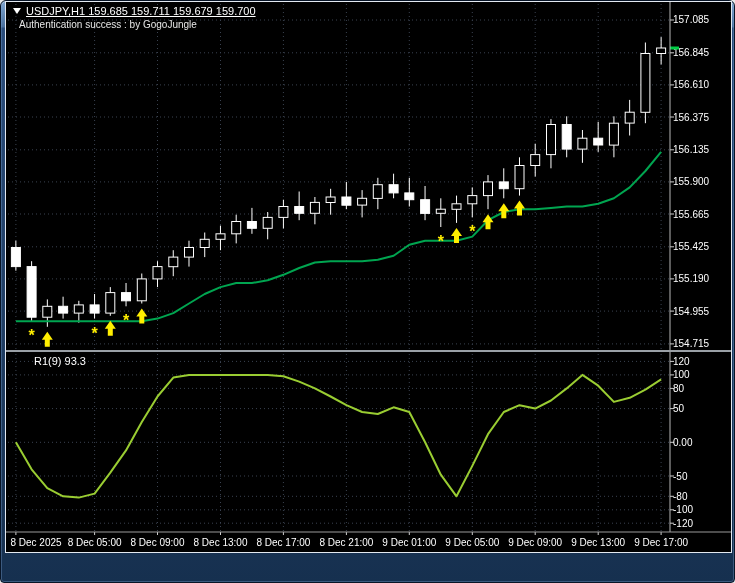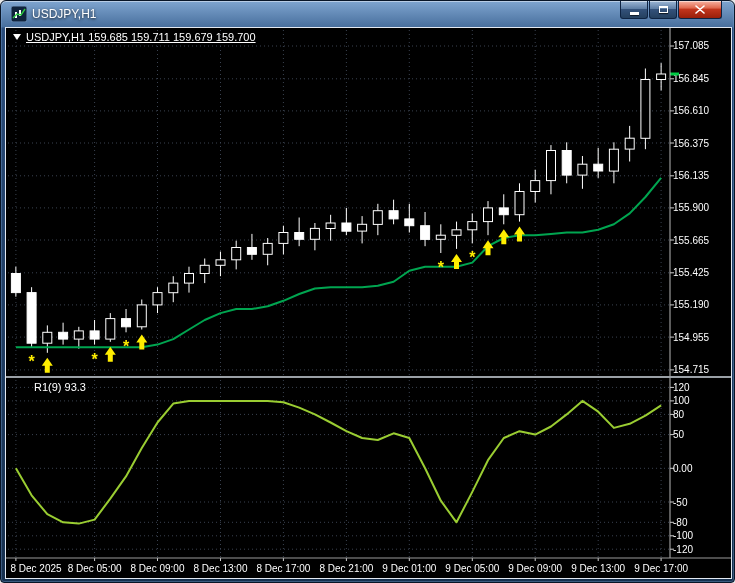--- a/index.html
+++ b/index.html
@@ -35,44 +35,20 @@
   .divider{position:absolute;left:0;top:348px;width:725px;height:2px;background:#9aa0a6;cursor:row-resize;}
   .info-line{position:absolute;left:7px;top:3px;color:#fff;font-size:11px;display:flex;align-items:center;gap:5px;white-space:nowrap;text-decoration:underline;}
   .tri{width:0;height:0;border-left:4px solid transparent;border-right:4px solid transparent;border-top:6px solid #fff;display:inline-block;}
   .auth-line{position:absolute;left:13px;top:17px;color:#e6e6e6;font-size:10px;white-space:nowrap;}
   .r1-label{position:absolute;left:6px;top:353px;color:#fff;font-size:11px;white-space:nowrap;padding-left:22px;}
 </style>
 </head>
 <body>
 
 <div class="window">
-  <div class="titlebar">
-    <span class="app-icon">
-      <svg width="16" height="16" viewBox="0 0 16 16">
-        <rect x="0" y="0" width="16" height="16" rx="2" fill="#10233c" stroke="#6f93bd"></rect>
-        <rect x="4" y="6" width="2" height="6" fill="#fff"></rect>
-        <rect x="8" y="4" width="2" height="6" fill="#fff"></rect>
-        <polyline points="2,12 6,8 10,9 14,3" fill="none" stroke="#2ecc40" stroke-width="1.4"></polyline>
-      </svg>
-    </span>
-    <span class="title-text">USDJPY,H1</span>
-    <div class="controls">
-      <div class="btn">
-        <span class="glyph-min"></span>
-      </div>
-      <div class="btn">
-        <span class="glyph-max"></span>
-      </div>
-      <div class="btn btn-close">
-        <svg width="10" height="9" viewBox="0 0 10 9">
-          <path d="M1 1 L9 8 M9 1 L1 8" stroke="#fff" stroke-width="1.6" stroke-linecap="round"></path>
-        </svg>
-      </div>
-    </div>
-  </div>
 
   <div class="chart-area">
     <svg id="chart-svg" width="725" height="548">
         <line x1="9.9" y1="2" x2="9.9" y2="348" stroke="#3a4250" stroke-dasharray="1 3"></line>
         <line x1="9.9" y1="352" x2="9.9" y2="530" stroke="#3a4250" stroke-dasharray="1 3"></line>
         <line x1="9.9" y1="530" x2="9.9" y2="533" stroke="#cfcfcf"></line>
         <line x1="88.6" y1="2" x2="88.6" y2="348" stroke="#3a4250" stroke-dasharray="1 3"></line>
         <line x1="88.6" y1="352" x2="88.6" y2="530" stroke="#3a4250" stroke-dasharray="1 3"></line>
         <line x1="88.6" y1="530" x2="88.6" y2="533" stroke="#cfcfcf"></line>
         <line x1="151.5" y1="2" x2="151.5" y2="348" stroke="#3a4250" stroke-dasharray="1 3"></line>
@@ -273,15 +249,16 @@
         <text x="466.3" y="544" text-anchor="middle">9 Dec 05:00</text>
         <text x="529.2" y="544" text-anchor="middle">9 Dec 09:00</text>
         <text x="592.2" y="544" text-anchor="middle">9 Dec 13:00</text>
         <text x="655.1" y="544" text-anchor="middle">9 Dec 17:00</text>
       </svg>
     <div class="divider"></div>
     <div class="info-line">
       <span class="tri"></span>
       <span>USDJPY,H1 159.685 159.711 159.679 159.700</span>
     </div>
+    <div class="auth-line">Authentication success : by GogoJungle</div>
     <div class="r1-label">R1(9) 93.3</div>
   </div>
 </div>
 
 </body></html>

